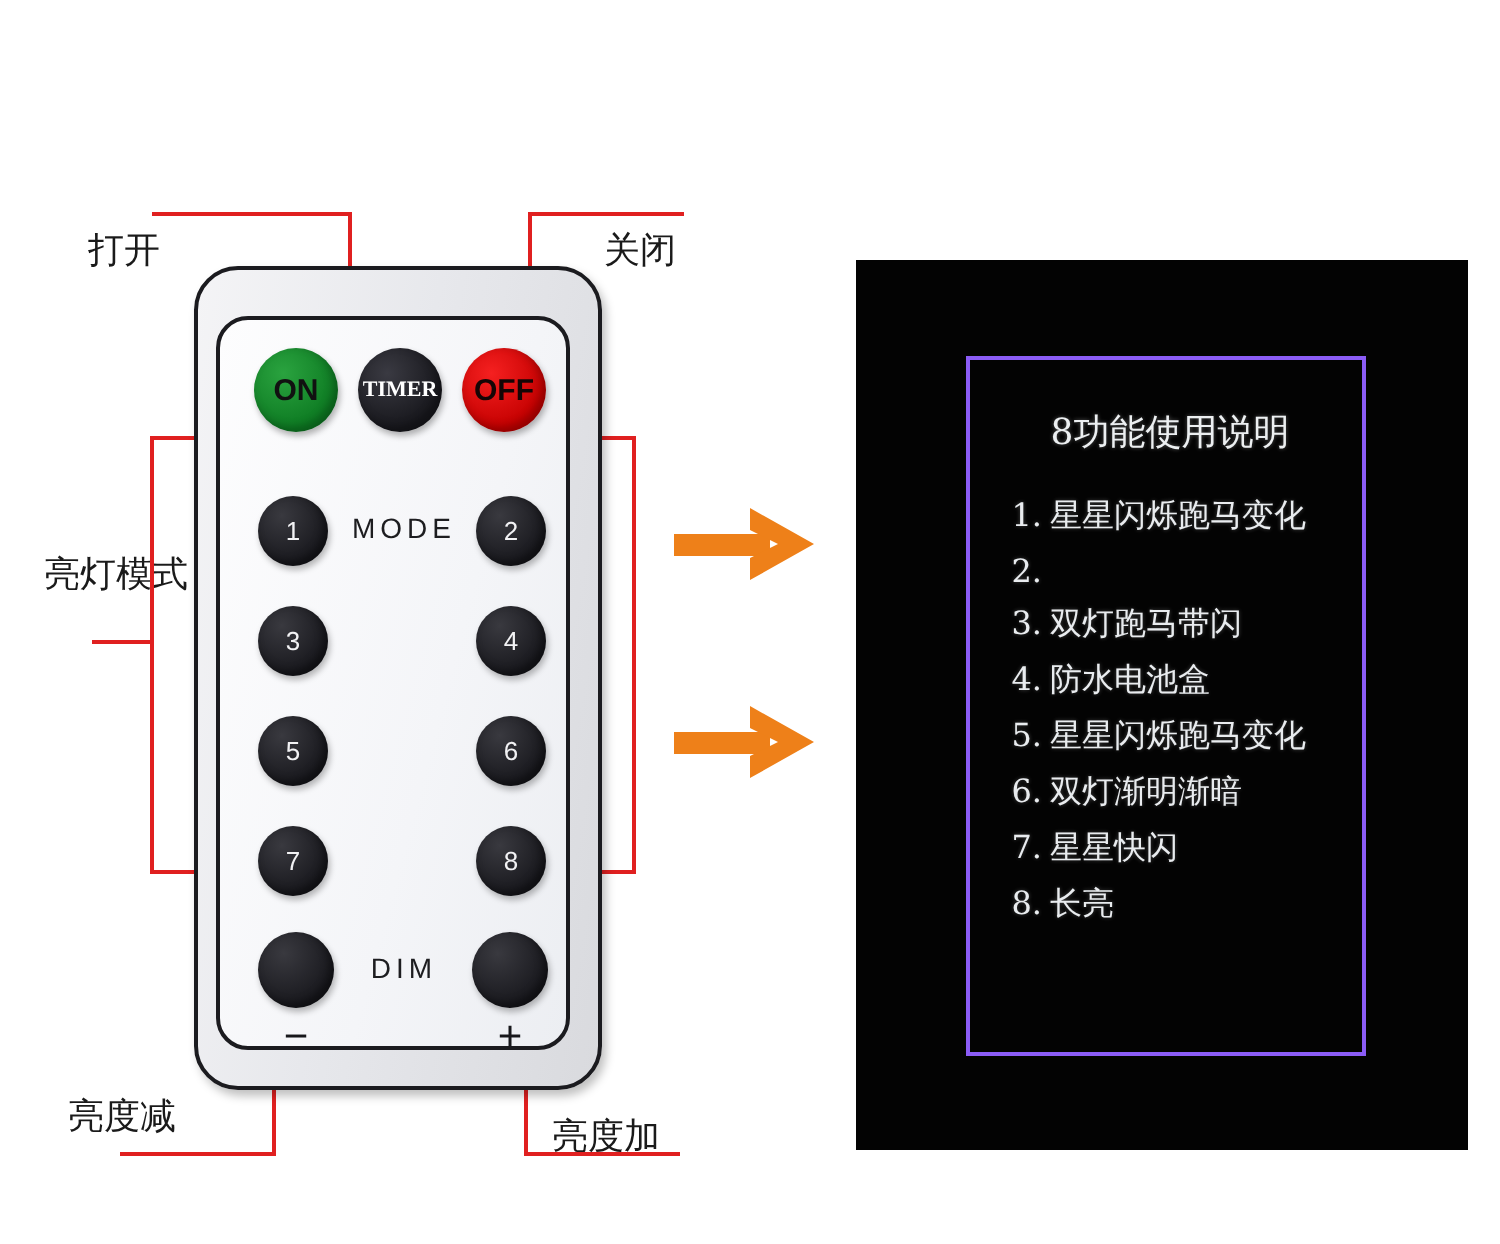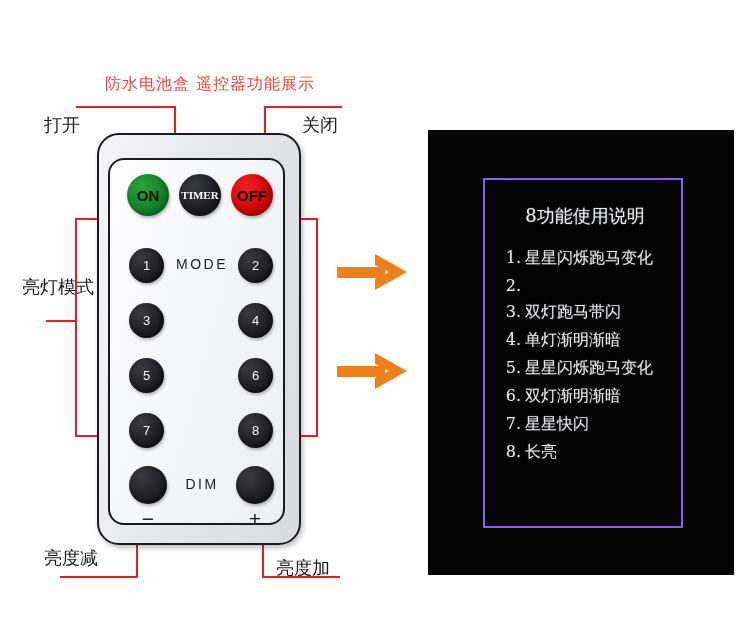--- a/index.html
+++ b/index.html
@@ -238,37 +238,36 @@
     flex: none;
     text-align: right;
     margin-right: 4px;
   }
 </style>
 </head>
 <body>
 
 <div id="stage">
 
-  <div class="title">防水电池盒 遥控器功能展示</div>
 
   <div class="ann-line ann-h" style="left:76px; top:106px; width:100px;"></div>
   <div class="ann-line ann-v" style="left:174px; top:106px; height:76px;"></div>
 
   <div class="ann-line ann-h" style="left:264px; top:106px; width:78px;"></div>
   <div class="ann-line ann-v" style="left:264px; top:106px; height:76px;"></div>
 
   <div class="ann-label" style="left:44px; top:113px;">打开</div>
   <div class="ann-label" style="left:302px; top:113px;">关闭</div>
 
   <div class="ann-line ann-h" style="left:46px; top:320px; width:30px;"></div>
   <div class="ann-label" style="left:22px; top:275px;">亮灯模式</div>
 
   <div class="ann-line ann-v" style="left:136px; top:516px; height:62px;"></div>
   <div class="ann-line ann-h" style="left:60px; top:576px; width:78px;"></div>
-  <div class="ann-label" style="left:44px; top:546px;">亮度减</div>
+  <div class="ann-label" style="left:34px; top:546px;">亮度减</div>
 
   <div class="ann-line ann-v" style="left:262px; top:516px; height:62px;"></div>
   <div class="ann-line ann-h" style="left:262px; top:576px; width:78px;"></div>
   <div class="ann-label" style="left:276px; top:556px;">亮度加</div>
 
   <div class="mode-box"></div>
 
   <div class="remote-body">
     <div class="remote-face">
 
@@ -322,21 +321,21 @@
         </div>
         <div class="panel-item">
           <span class="num">2.</span>
         </div>
         <div class="panel-item">
           <span class="num">3.</span>
           <span class="txt">双灯跑马带闪</span>
         </div>
         <div class="panel-item">
           <span class="num">4.</span>
-          <span class="txt">单灯渐明渐暗</span>
+          <span class="txt">防水电池盒</span>
         </div>
         <div class="panel-item">
           <span class="num">5.</span>
           <span class="txt">星星闪烁跑马变化</span>
         </div>
         <div class="panel-item">
           <span class="num">6.</span>
           <span class="txt">双灯渐明渐暗</span>
         </div>
         <div class="panel-item">

